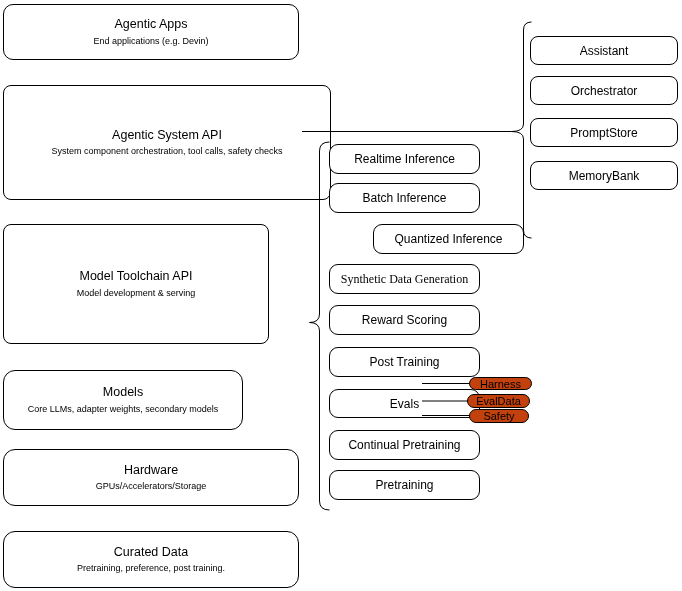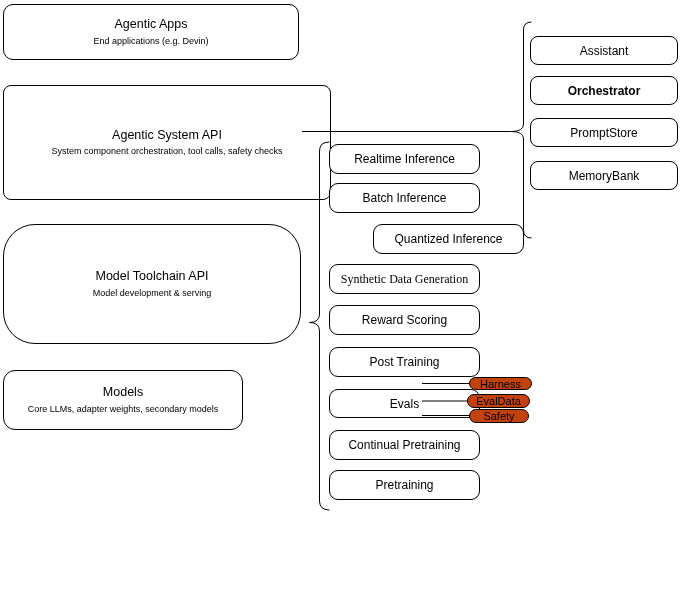--- a/index.html
+++ b/index.html
@@ -40,39 +40,39 @@
     margin-top: 4px;
     white-space: nowrap;
   }
   .label-node {
     font-size: 12px;
     white-space: nowrap;
   }
   
   .lb1 { left: 3px;  top: 4px;   width: 296px; height: 56px;  border-radius: 10px; }
   .lb2 { left: 3px;  top: 85px;  width: 328px; height: 115px; border-radius: 8px; }
-  .lb3 { left: 3px;  top: 224px; width: 298px; height: 120px; border-radius: 32px; }
+  .lb3 { left: 3px;  top: 224px; width: 266px; height: 120px; border-radius: 8px; }
   .lb4 { left: 3px;  top: 370px; width: 240px; height: 60px;  border-radius: 12px; align-items: center; }
   .lb5 { left: 3px;  top: 449px; width: 296px; height: 57px;  border-radius: 12px; }
   .lb6 { left: 3px;  top: 531px; width: 296px; height: 57px;  border-radius: 12px; }
   
   .mb { left: 329px; width: 151px; height: 30px; border-radius: 9px; }
   .mb1 { top: 144px; }
   .mb2 { top: 183px; }
   .mb3 { top: 224px; margin-left: 44px; }
   .mb4 { top: 264px; font-family: Liberation Serif, serif; }
   .mb5 { top: 305px; }
   .mb6 { top: 347px; }
   .mb7 { top: 389px; height: 29px; }
   .mb8 { top: 430px; }
   .mb9 { top: 470px; }
   
   .rb { left: 530px; width: 148px; height: 29px; border-radius: 8px; }
   .rb1 { top: 36px; }
-  .rb2 { top: 76px; font-weight: bold; }
+  .rb2 { top: 76px; }
   .rb3 { top: 118px; }
   .rb4 { top: 161px; }
   .rb5 { top: 205px; }
   
   .pill {
     position: absolute;
     box-sizing: border-box;
     border: 1px solid #000000;
     background: #c2410c;
     border-radius: 8px;
@@ -109,20 +109,28 @@
     <div class="subtitle">System component orchestration, tool calls, safety checks</div>
   </div>
   <div class="node lb3">
     <div class="title">Model Toolchain API</div>
     <div class="subtitle">Model development &amp; serving</div>
   </div>
   <div class="node lb4">
     <div class="title">Models</div>
     <div class="subtitle">Core LLMs, adapter weights, secondary models</div>
   </div>
+  <div class="node lb5">
+    <div class="title">Hardware</div>
+    <div class="subtitle">GPUs/Accelerators/Storage</div>
+  </div>
+  <div class="node lb6">
+    <div class="title">Curated Data</div>
+    <div class="subtitle">Pretraining, preference, post training.</div>
+  </div>
 
   <div class="node mb mb1 label-node">Realtime Inference</div>
   <div class="node mb mb2 label-node">Batch Inference</div>
   <div class="node mb mb3 label-node">Quantized Inference</div>
   <div class="node mb mb4 label-node">Synthetic Data Generation</div>
   <div class="node mb mb5 label-node">Reward Scoring</div>
   <div class="node mb mb6 label-node">Post Training</div>
   <div class="node mb mb7 label-node">Evals</div>
   <div class="node mb mb8 label-node">Continual Pretraining</div>
   <div class="node mb mb9 label-node">Pretraining</div>

